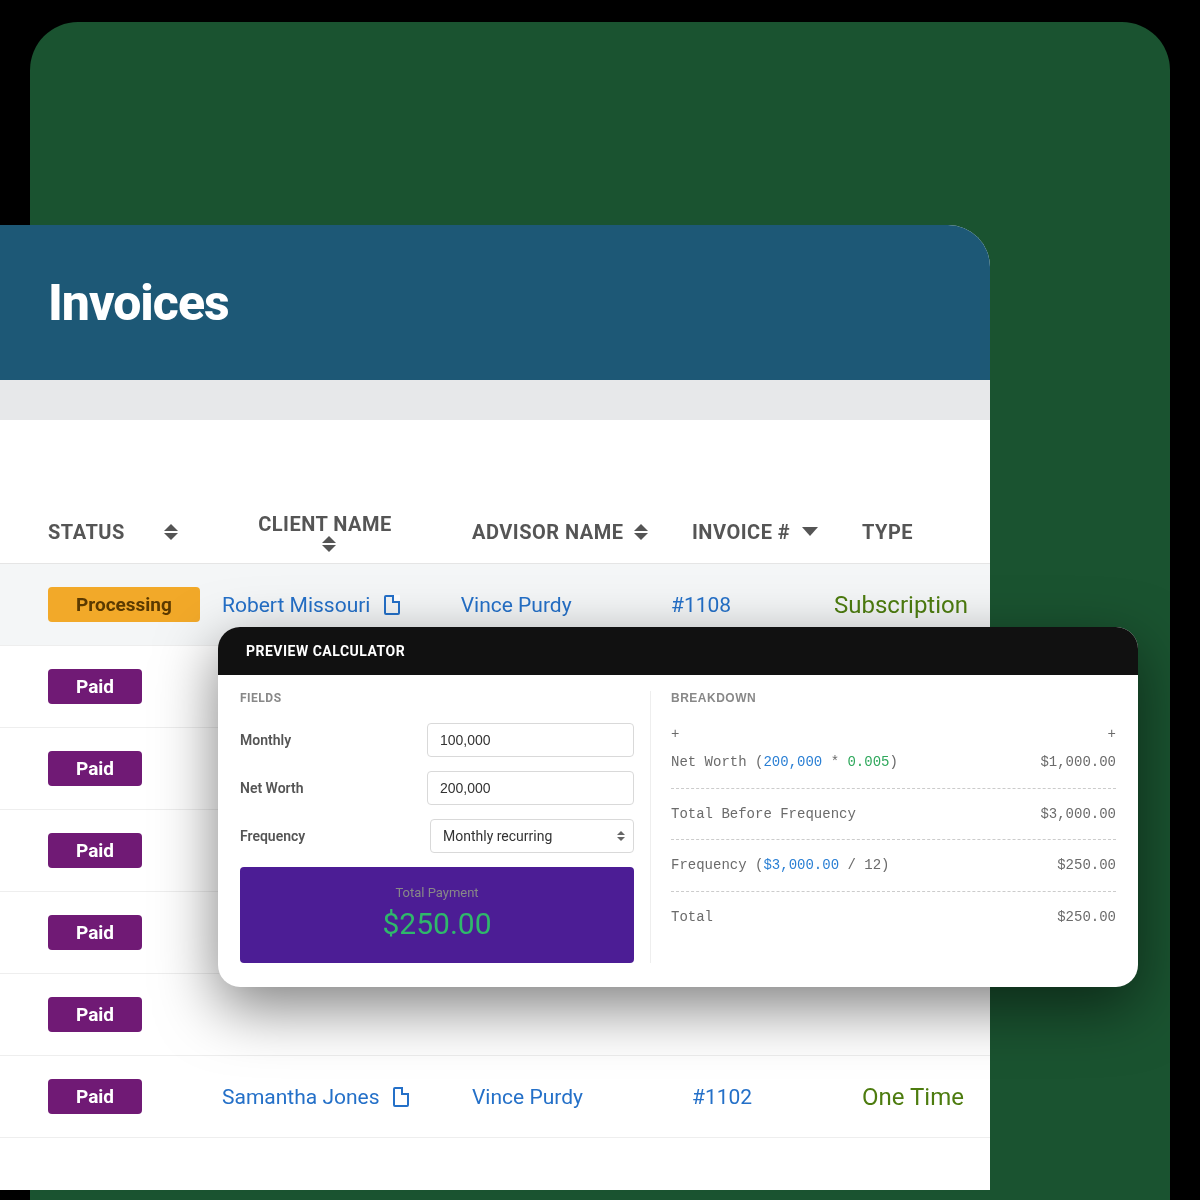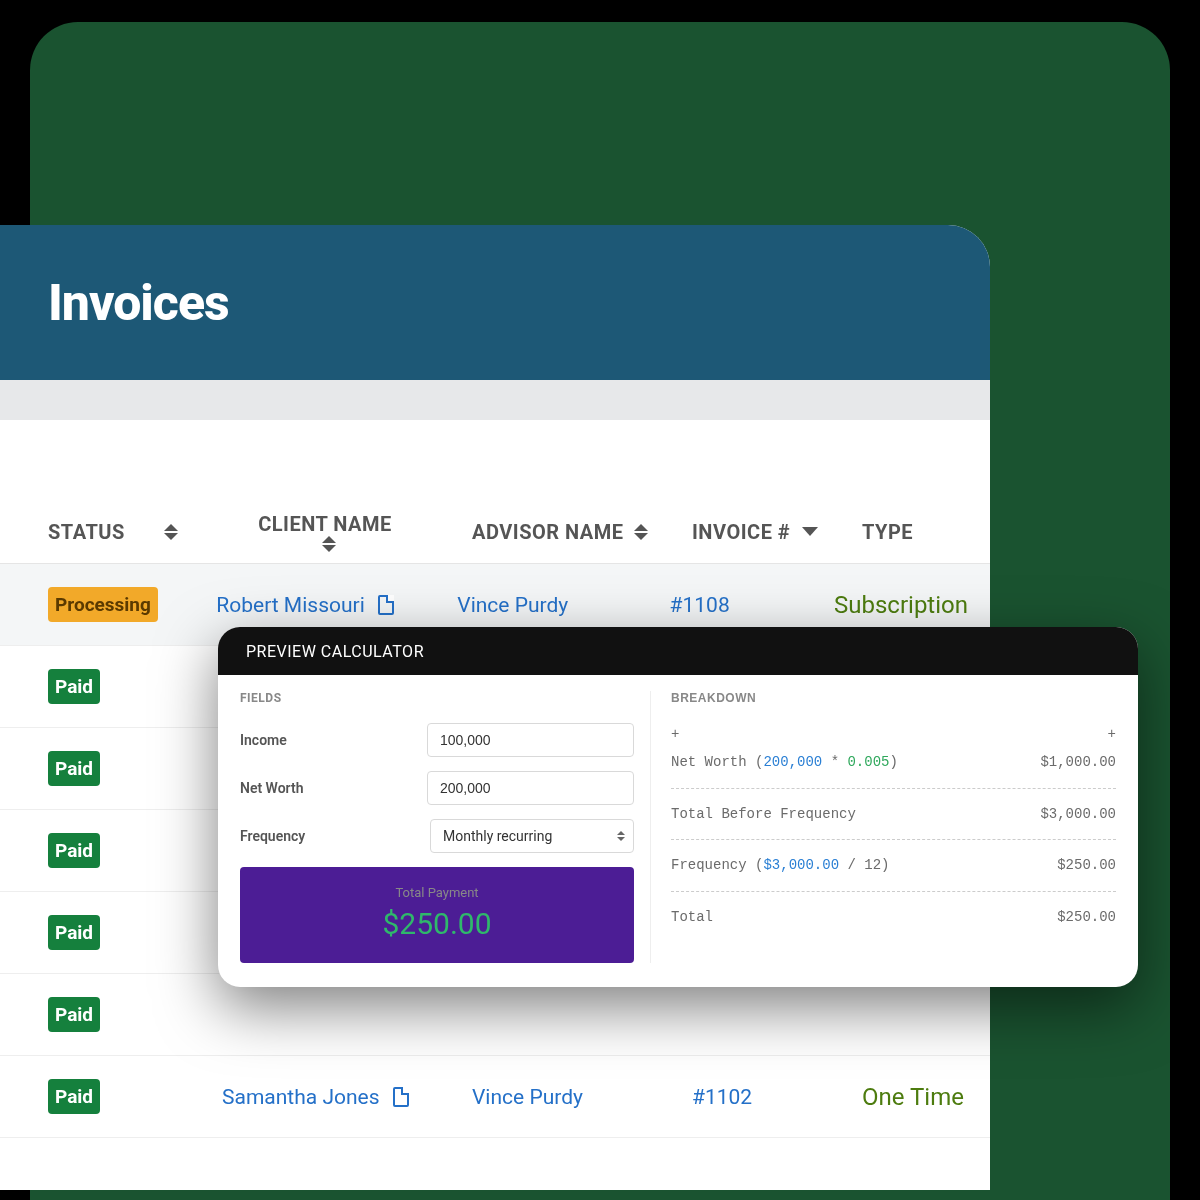--- a/index.html
+++ b/index.html
@@ -98,27 +98,27 @@
   display: flex;
   align-items: center;
   height: 82px;
   border-bottom: 1px solid #eee;
 }
 .row.highlight { background: #f4f6f7; }
 .cell { padding: 0 22px; font-size: 21px; }
 .cell.col-status { padding-left: 48px; }
 .badge {
   display: inline-block;
-  padding: 6px 7px;
+  padding: 6px 28px;
   border-radius: 4px;
   font-weight: 700;
   font-size: 19px;
 }
 .badge-processing { background: #f2a929; color: #5b3a00; }
-.badge-paid { background: #15803d; color: #fff; }
+.badge-paid { background: #701a75; color: #fff; }
 .link { color: #2470c8; cursor: pointer; }
 .doc-icon {
   display: inline-block;
   width: 16px;
   height: 20px;
   border: 2px solid #2470c8;
   border-radius: 2px;
   position: relative;
   margin-left: 8px;
   vertical-align: -3px;
@@ -144,22 +144,22 @@
   box-shadow: 0 20px 60px rgba(0,0,0,0.5);
   overflow: hidden;
 }
 .calc-header {
   background: #111;
   color: #fff;
   height: 48px;
   display: flex;
   align-items: center;
   padding-left: 28px;
-  font-size: 16px;
-  font-weight: 400;
+  font-size: 14px;
+  font-weight: 700;
   letter-spacing: 0.5px;
 }
 .calc-body {
   display: flex;
   padding: 16px 22px 24px 22px;
 }
 .calc-left {
   width: 410px;
   padding-right: 16px;
 }
@@ -363,21 +363,21 @@
 </div>
 
 <div class="calc-modal">
   <div class="calc-header">
     <span>PREVIEW CALCULATOR</span>
   </div>
   <div class="calc-body">
     <div class="calc-left">
       <div class="section-label">FIELDS</div>
       <div class="field-row">
-        <div class="field-label">Income</div>
+        <div class="field-label">Monthly</div>
         <input class="field-input" value="100,000" style="">
       </div>
       <div class="field-row">
         <div class="field-label">Net Worth</div>
         <input class="field-input" value="200,000" style="">
       </div>
       <div class="field-row">
         <div class="field-label">Frequency</div>
         <div class="field-select">
           <span>Monthly recurring</span>

